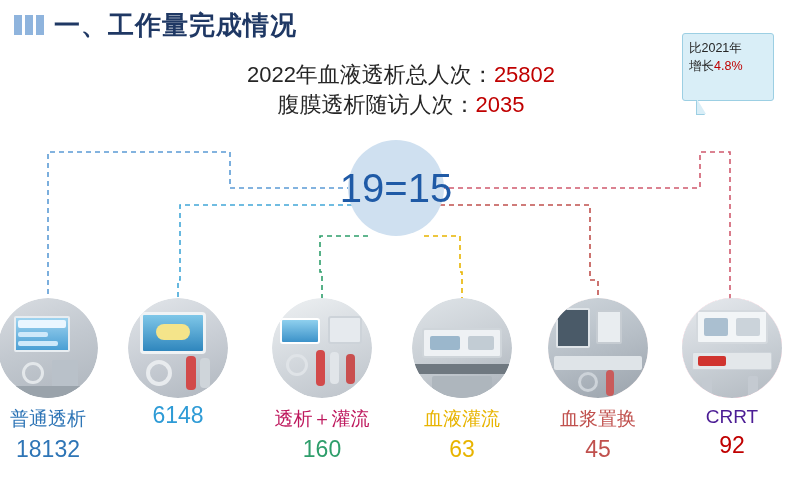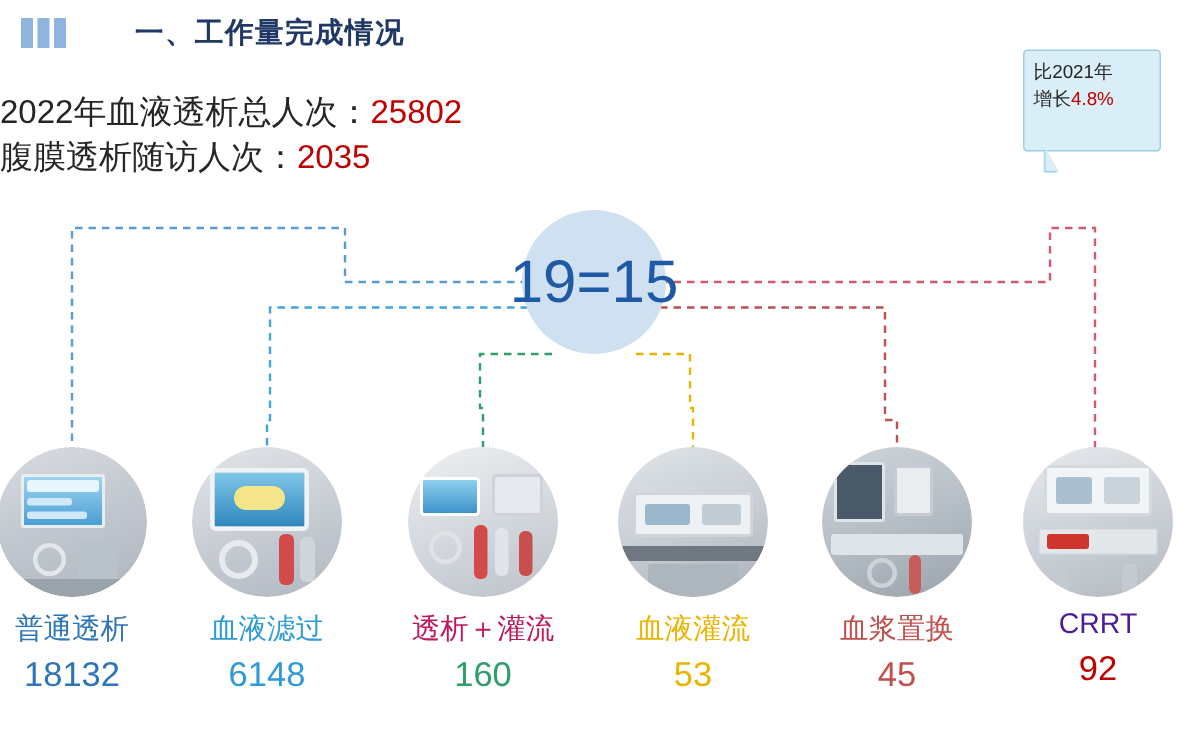--- a/index.html
+++ b/index.html
@@ -16,27 +16,28 @@
   .title-row {
     position: absolute; left: 14px; top: 12px;
     display: flex; align-items: center; gap: 10px;
   }
   .bar-glyph { display: flex; gap: 3px; align-items: flex-end; }
   .bar-glyph i { display: block; width: 8px; background: #8fb4dd; }
   .bar-glyph i.b1 { height: 20px; }
   .bar-glyph i.b2 { height: 20px; }
   .bar-glyph i.b3 { height: 20px; }
   .title-text {
-    font-size: 19px; font-weight: bold; color: #1f3864;
-    letter-spacing: 1px; line-height: 1; margin-left: 36px;
+    font-size: 26px; font-weight: bold; color: #1f3864;
+    letter-spacing: 1px; line-height: 1;
   }
 
   
   .stat-line {
     position: absolute; left: 0; width: 802px;
+    text-align: center;
     font-size: 22px; color: #262626;
     white-space: nowrap;
   }
   .stat-line.l1 { top: 60px; }
   .stat-line.l2 { top: 90px; }
   .stat-line .num { color: #c00000; }
 
   
   .callout {
     position: absolute; left: 682px; top: 33px;
@@ -157,21 +158,20 @@
   <div class="photo">
     <div class="inner">
       <div class="mach" style="background:linear-gradient(160deg,#e2e6ea 0%,#c9ced5 50%,#b0b7bf 100%);"></div>
       <div class="scr" style="left:12px;top:14px;width:66px;height:42px;background:linear-gradient(180deg,#7fc7e8,#2f86bd);border:3px solid #f0f3f5;border-radius:4px;"></div>
       <div class="scr" style="left:28px;top:26px;width:34px;height:16px;background:#f4e48a;border-radius:8px;"></div>
       <div class="tube" style="left:18px;top:62px;width:26px;height:26px;border:4px solid #e8ebee;"></div>
       <div class="scr" style="left:58px;top:58px;width:10px;height:34px;background:#d24a4a;border-radius:4px;"></div>
       <div class="scr" style="left:72px;top:60px;width:10px;height:30px;background:#cfd5da;border-radius:4px;"></div>
     </div>
   </div>
-  <div class="lbl" style="color: rgb(46, 155, 214);">血液滤过</div>
   <div class="val" style="color: rgb(46, 155, 214);">6148</div>
 </div>
 
 <div class="item" id="item2" style="left:252px; top:298px;">
   <div class="photo">
     <div class="inner">
       <div class="mach" style="background:linear-gradient(160deg,#eef1f3 0%,#d4d9de 50%,#bcc2c9 100%);"></div>
       <div class="scr" style="left:8px;top:20px;width:40px;height:26px;background:linear-gradient(180deg,#8fd0ee,#3c92c9);border:2px solid #fff;border-radius:3px;"></div>
       <div class="scr" style="left:56px;top:18px;width:34px;height:28px;background:#e6eaee;border:2px solid #cdd3d9;border-radius:3px;"></div>
       <div class="tube" style="left:14px;top:56px;width:22px;height:22px;border:3px solid #dfe3e7;"></div>
@@ -189,21 +189,21 @@
     <div class="inner">
       <div class="mach" style="background:linear-gradient(160deg,#dfe4e8 0%,#c6ccd2 55%,#a9b0b8 100%);"></div>
       <div class="scr" style="left:10px;top:30px;width:80px;height:30px;background:#eef1f4;border:2px solid #cfd5da;border-radius:3px;"></div>
       <div class="scr" style="left:18px;top:38px;width:30px;height:14px;background:#9bb7cc;"></div>
       <div class="scr" style="left:56px;top:38px;width:26px;height:14px;background:#c2ccd4;"></div>
       <div class="scr" style="left:0px;top:66px;width:100px;height:10px;background:#6f7880;"></div>
       <div class="scr" style="left:20px;top:78px;width:60px;height:22px;background:#aeb6bd;"></div>
     </div>
   </div>
   <div class="lbl" style="color: rgb(232, 180, 0);">血液灌流</div>
-  <div class="val" style="color: rgb(232, 180, 0);">53</div>
+  <div class="val" style="color: rgb(232, 180, 0);">63</div>
 </div>
 
 <div class="item" id="item4" style="left:528px; top:298px;">
   <div class="photo">
     <div class="ring" style="border-color:#f3cfcf;"></div>
     <div class="inner">
       <div class="mach" style="background:linear-gradient(160deg,#cfd6dc 0%,#b6bec6 50%,#9aa2ab 100%);"></div>
       <div class="scr" style="left:8px;top:10px;width:34px;height:40px;background:#4a5a68;border:2px solid #dfe4e8;"></div>
       <div class="scr" style="left:48px;top:12px;width:26px;height:34px;background:#e9edf0;border:2px solid #c6ccd2;"></div>
       <div class="scr" style="left:6px;top:58px;width:88px;height:14px;background:#dfe4e8;"></div>

